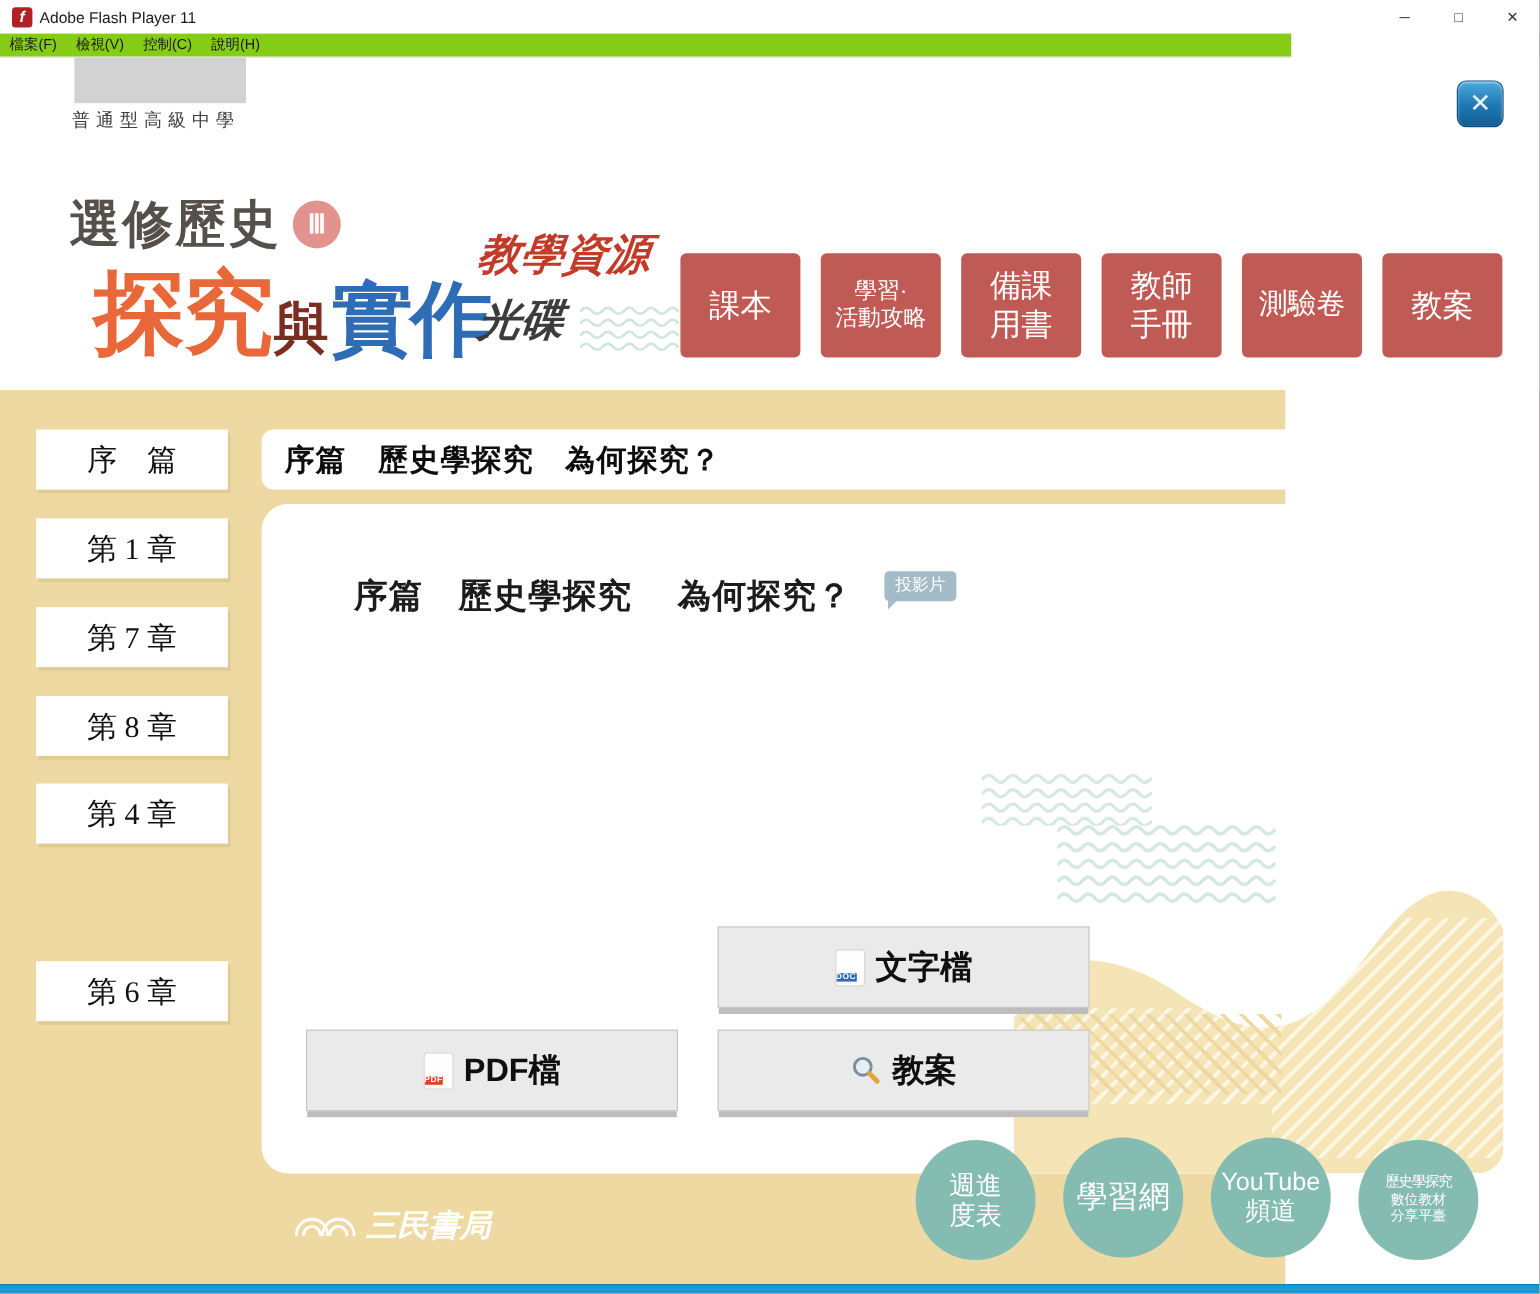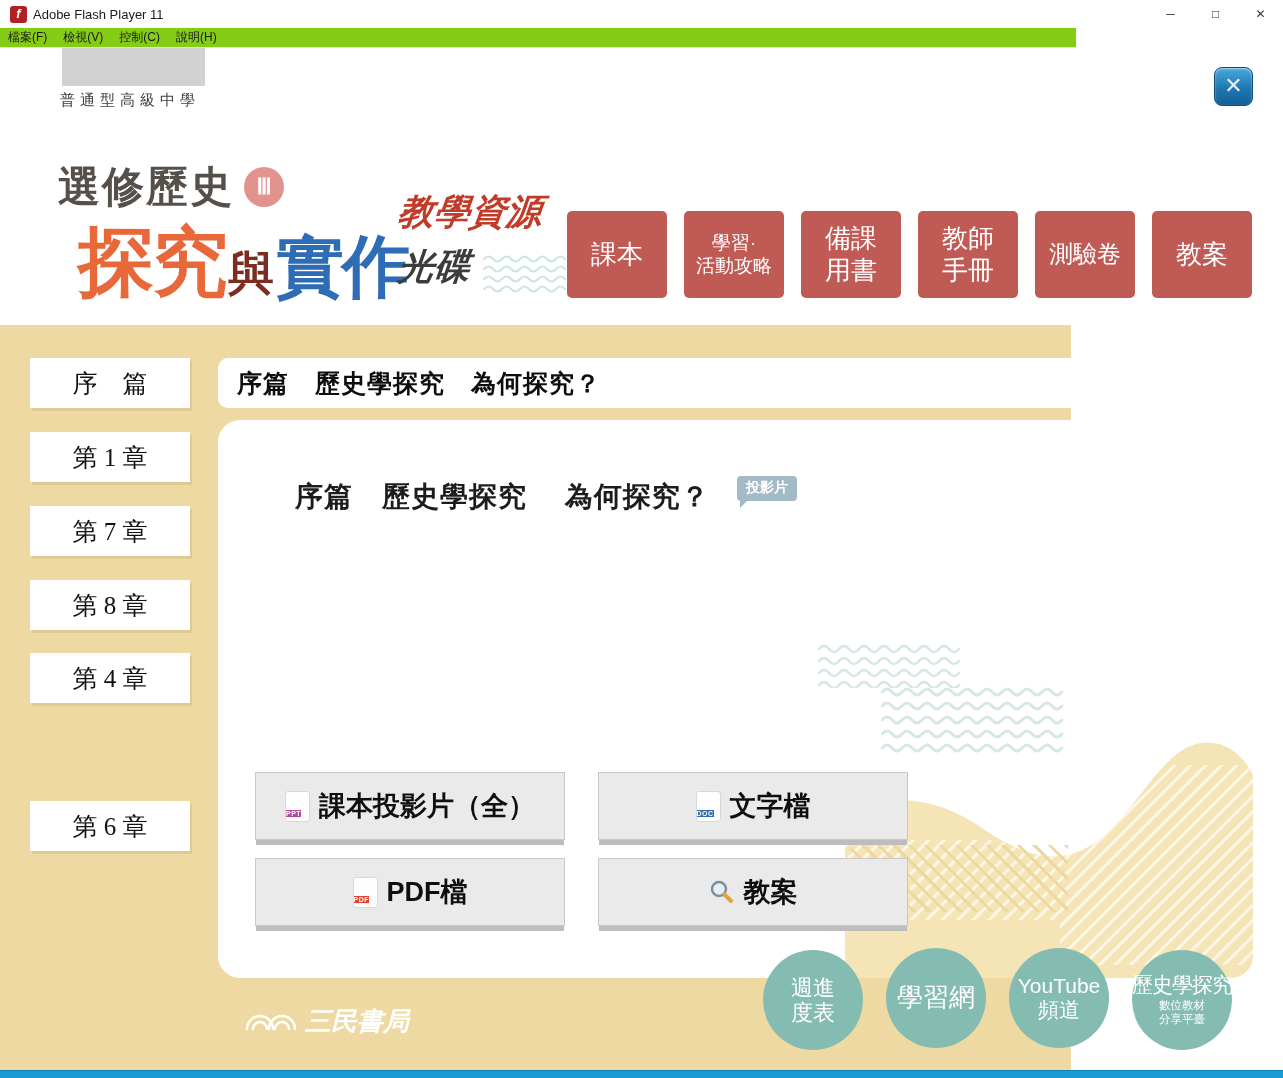--- a/index.html
+++ b/index.html
@@ -57,21 +57,21 @@
     font-family:"Liberation Serif","DejaVu Serif",serif; font-size:25px; color:#111;
     display:flex; align-items:center; justify-content:center; cursor:pointer;
     box-shadow:2px 3px 0 rgba(120,100,50,.12); white-space:nowrap; }
 
   .content-header { position:absolute; left:218px; top:33px; width:1035px; height:50px; background:#fff; border-radius:10px;
     display:flex; align-items:center; padding-left:19px; font-size:25px; font-weight:bold; color:#0d0d0d; letter-spacing:1px; }
 
   .content-panel { position:absolute; left:218px; top:95px; width:1035px; height:558px; background:#fff; border-radius:22px; overflow:hidden; }
   .section-title { position:absolute; left:77px; top:58px; font-size:28px; font-weight:600; color:#1c1c1c; letter-spacing:1px; }
   .slide-tag { position:absolute; left:519px; top:56px; background:#a3bbc7; color:#fff; font-size:14px;
-    padding:3px 9px 4px; border-radius:4px; cursor:pointer;font-weight:bold; }
+    padding:3px 9px 4px; border-radius:4px; cursor:pointer; }
   .slide-tag::after { content:""; position:absolute; left:3px; bottom:-7px; border:5px solid transparent; border-top-color:#a3bbc7; border-left-color:#a3bbc7; }
 
   .panel-waves-1 { position:absolute; left:600px; top:222px; }
   .panel-waves-2 { position:absolute; left:663px; top:265px; }
   .hill-svg { position:absolute; left:627px; top:315px; }
   .stripe-band { position:absolute; left:632px; top:425px; width:218px; height:67px;
     background:repeating-linear-gradient(45deg,#eed9a2 0 3px,transparent 3px 11px); }
 
   .grid-btn { position:absolute; width:310px; height:68px; background:#eaeaea; border:1px solid #c8c8c8;
     box-shadow:0 6px 0 -1px #bdbdbd; display:flex; align-items:center; justify-content:center; gap:9px;
@@ -85,21 +85,21 @@
     background:repeating-linear-gradient(180deg,#9fb0ba 0 2px,transparent 2px 5px); }
   .mag-icon { flex:0 0 auto; }
 
   .publisher { position:absolute; left:243px; top:673px; }
 
   .circle-link { position:absolute; width:100px; height:100px; border-radius:50%; background:#85bcb2; color:#fff;
     display:flex; flex-direction:column; align-items:center; justify-content:center; text-align:center; cursor:pointer; }
   .circle-main { font-size:22px; line-height:1.15; white-space:pre-line; }
   .circle-main.one { font-size:26px; }
   .circle-main.yt { font-size:21px; }
-  .circle-main.tight { font-size:21px; letter-spacing:-1px; }
+  .circle-main.tight { font-size:12px; letter-spacing:-1px; }
   .circle-sub { font-size:11.5px; line-height:1.2; white-space:pre-line; margin-top:2px; }
 
   .bottom-bar { position:absolute; left:0; top:1070px; width:1283px; height:8px; background:#1a9ad3; border-top:1px solid #0f7eb4; }
 </style>
 </head>
 <body>
 
 <div class="window">
 
   <div class="titlebar">
@@ -205,27 +205,20 @@
           </clipPath>
         </defs>
         <path d="M0,85 C40,55 90,60 140,95 C185,125 225,135 265,95 C300,60 320,15 355,8 C380,4 398,20 408,40 L408,243 L0,243 Z" fill="#f5e5b6"></path>
         <g clip-path="url(#hillclip)" opacity="0.65">
           <rect x="0" y="105" width="220" height="80" fill="url(#stripes)"></rect>
           <rect x="215" y="30" width="200" height="200" fill="url(#stripes)"></rect>
         </g>
       </svg>
       <div class="stripe-band"></div>
 
-      <div class="grid-btn" style="left:37px; top:352px">
-        <span class="file-icon">
-          <span class="file-band band-ppt">PPT</span>
-          <span class="file-lines"></span>
-        </span>
-        <span>課本投影片（全）</span>
-      </div>
 
       <div class="grid-btn" style="left:380px; top:352px">
         <span class="file-icon">
           <span class="file-band band-doc">DOC</span>
           <span class="file-lines"></span>
         </span>
         <span>文字檔</span>
       </div>
 
       <div class="grid-btn" style="left:37px; top:438px">

